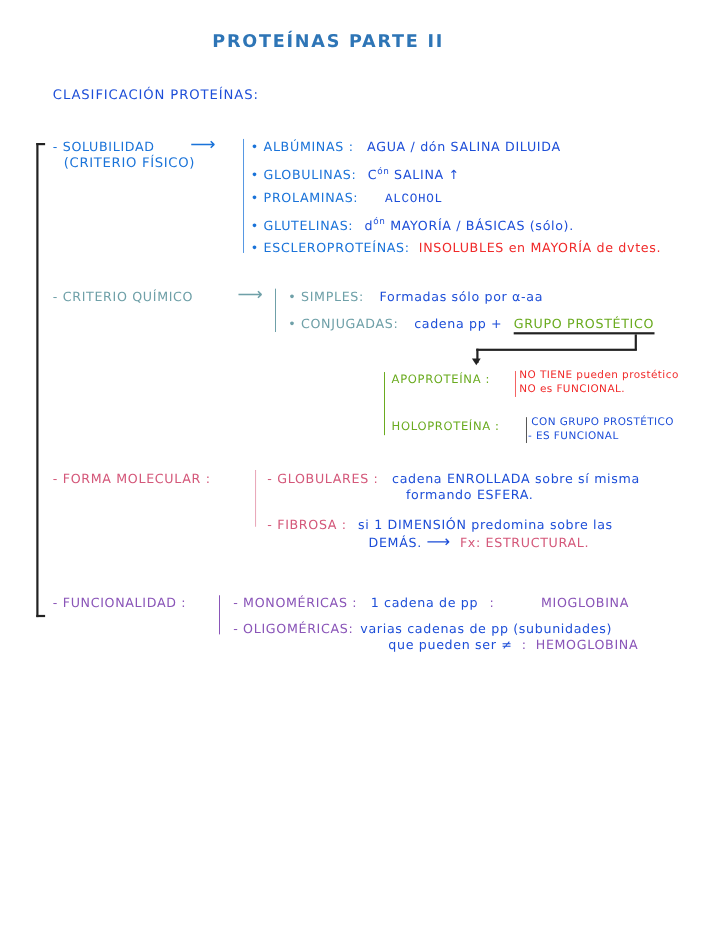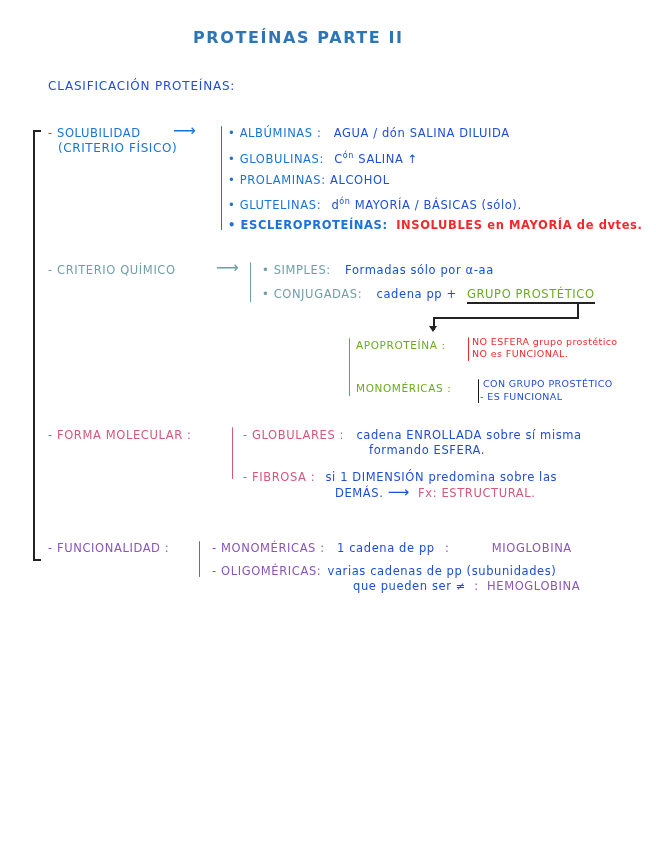--- a/index.html
+++ b/index.html
@@ -40,27 +40,27 @@
 <div class="abs hw" style="left:228px; top:126px;">
   <span class="blue">• ALBÚMINAS :</span>
   <span class="black" style="margin-left:8px;">AGUA / dón SALINA DILUIDA</span>
 </div>
 <div class="abs hw" style="left:228px; top:149px;">
   <span class="blue">• GLOBULINAS:</span>
   <span class="black" style="margin-left:6px;">C</span><span class="black sup">ón</span><span class="black"> SALINA ↑</span>
 </div>
 <div class="abs hw" style="left:228px; top:173px;">
   <span class="blue">• PROLAMINAS:</span>
-  <span class="black" style="margin-left:0;">ALCOHOL</span>
+  <span class="black" style="margin-left:20px;font-family:Liberation Mono, monospace;">ALCOHOL</span>
 </div>
 <div class="abs hw" style="left:228px; top:195px;">
   <span class="blue">• GLUTELINAS:</span>
   <span class="black" style="margin-left:6px;">d</span><span class="black sup">ón</span><span class="black"> MAYORÍA / BÁSICAS  (sólo).</span>
 </div>
-<div class="abs hw" style="left:228px; top:218px;font-weight:bold;">
+<div class="abs hw" style="left:228px; top:218px;">
   <span class="blue">• ESCLEROPROTEÍNAS:</span>
   <span class="red" style="margin-left:4px;">INSOLUBLES en MAYORÍA de dvtes.</span>
 </div>
 
 <div class="abs hw teal" style="left:48px; top:263px;">- CRITERIO QUÍMICO</div>
 <div class="abs hw teal" style="left:216px; top:261px; font-size:16px;">⟶</div>
 <div class="brace" style="left:250px; top:262px; height:40px; border-color:#6fa0a8;"></div>
 
 <div class="abs hw" style="left:262px; top:263px;text-align:right;">
   <span class="teal">• SIMPLES:</span>
@@ -74,24 +74,24 @@
 
 <div class="line" style="left:577px; top:304px; width:1.6px; height:14px;"></div>
 <div class="line" style="left:433px; top:317px; width:146px; height:1.6px;"></div>
 <div class="line" style="left:433px; top:317px; width:1.6px; height:13px;"></div>
 <div class="abs" style="left:429px; top:326px; width:0; height:0; border-left:4px solid transparent; border-right:4px solid transparent; border-top:6px solid #222;"></div>
 
 <div class="brace" style="left:349px; top:338px; height:58px; border-color:#6aab1f;"></div>
 
 <div class="abs hw green" style="left:356px; top:338px; font-size:10.5px;">APOPROTEÍNA :</div>
 <div class="brace" style="left:468px; top:337px; height:24px; border-color:#f02a2a;"></div>
-<div class="abs small red" style="left:472px; top:336px;">NO ESFERA grupo prostético</div>
+<div class="abs small red" style="left:472px; top:336px;">NO TIENE pueden prostético</div>
 <div class="abs small red" style="left:472px; top:348px;">NO es FUNCIONAL.</div>
 
-<div class="abs hw green" style="left:356px; top:381px; font-size:10.5px;">MONOMÉRICAS :</div>
+<div class="abs hw green" style="left:356px; top:381px; font-size:10.5px;">HOLOPROTEÍNA :</div>
 <div class="brace" style="left:478px; top:379px; height:24px; border-color:#1a1a1a;"></div>
 <div class="abs small black" style="left:483px; top:378px;">CON GRUPO PROSTÉTICO</div>
 <div class="abs small black" style="left:480px; top:391px;">- ES FUNCIONAL</div>
 
 <div class="abs hw pink" style="left:48px; top:428px;">- FORMA MOLECULAR :</div>
 <div class="brace" style="left:232px; top:427px; height:52px; border-color:#d4587a;"></div>
 
 <div class="abs hw" style="left:243px; top:428px;">
   <span class="pink">- GLOBULARES :</span>
   <span class="black" style="margin-left:8px;">cadena ENROLLADA sobre sí misma</span>

